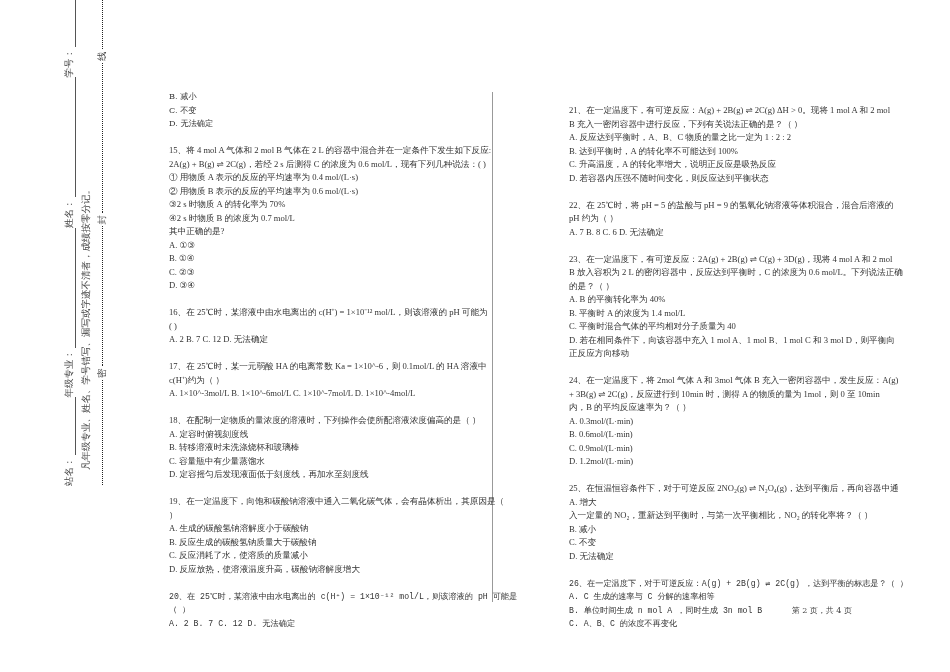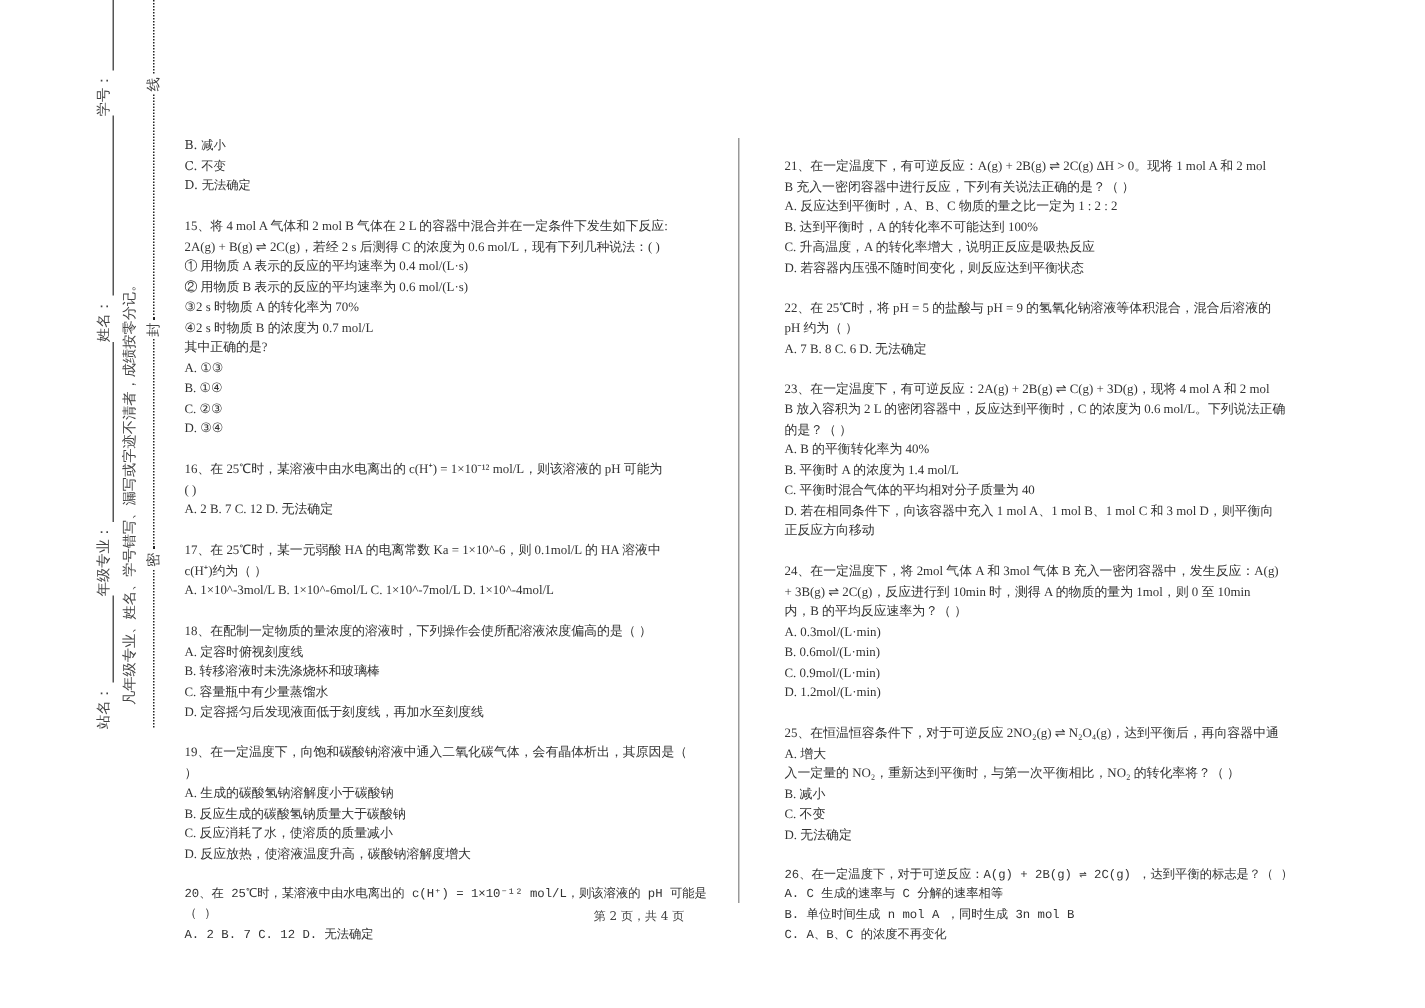--- a/index.html
+++ b/index.html
@@ -14,29 +14,29 @@
   .margin-fields { left: 63px; top: 486px; display: flex; align-items: flex-end; }
   .margin-fields .lbl { margin-right: 2px; }
   .margin-fields .blank { display: inline-block; border-bottom: 1px solid #555; height: 9px; }
   .margin-note { left: 80px; top: 470px; }
   .margin-dots { left: 96px; top: 485px; display: flex; align-items: center; }
   .margin-dots .dots { display: inline-block; border-top: 1px dotted #222; height: 0; }
   .margin-dots .mk { padding: 0 2px; font-size: 9.5px; }
 
   .col-divider { position: absolute; left: 492px; top: 92px; width: 1px; height: 510px; background: #999; }
 
-  .column { position: absolute; font-size: 8.6px; line-height: 13.5px; color: #333; }
+  .column { position: absolute; font-size: 8.6px; line-height: 13.5px; color: #333; margin-left: 46px; }
   .col-left { left: 123px; top: 90px; width: 350px; }
   .col-right { left: 523px; top: 104px; width: 330px; }
   .q { margin-bottom: 13.5px; font-family: Liberation Serif, serif; }
   .line { white-space: nowrap; }
   .serif { font-family: "DejaVu Serif", "Liberation Serif", serif; font-size: 8.2px; }
   .mono  { font-family: "Liberation Mono", "DejaVu Sans Mono", monospace; font-size: 8.2px; }
 
-  .footer { position: absolute; left: 0; width: 852px; top: 605px; text-align: center; font-size: 8px; color: #444; font-family: "DejaVu Serif", serif; }
+  .footer { position: absolute; left: 0; width: 852px; top: 605px; text-align: right; font-size: 8px; color: #444; font-family: "DejaVu Serif", serif; }
 </style>
 </head>
 <body>
 
 <div class="page">
 
   <div class="margin-col margin-fields">
     <span class="lbl">站名：</span>
     <span class="blank" style="width:58px"></span>
     <span class="lbl">年级专业：</span>

